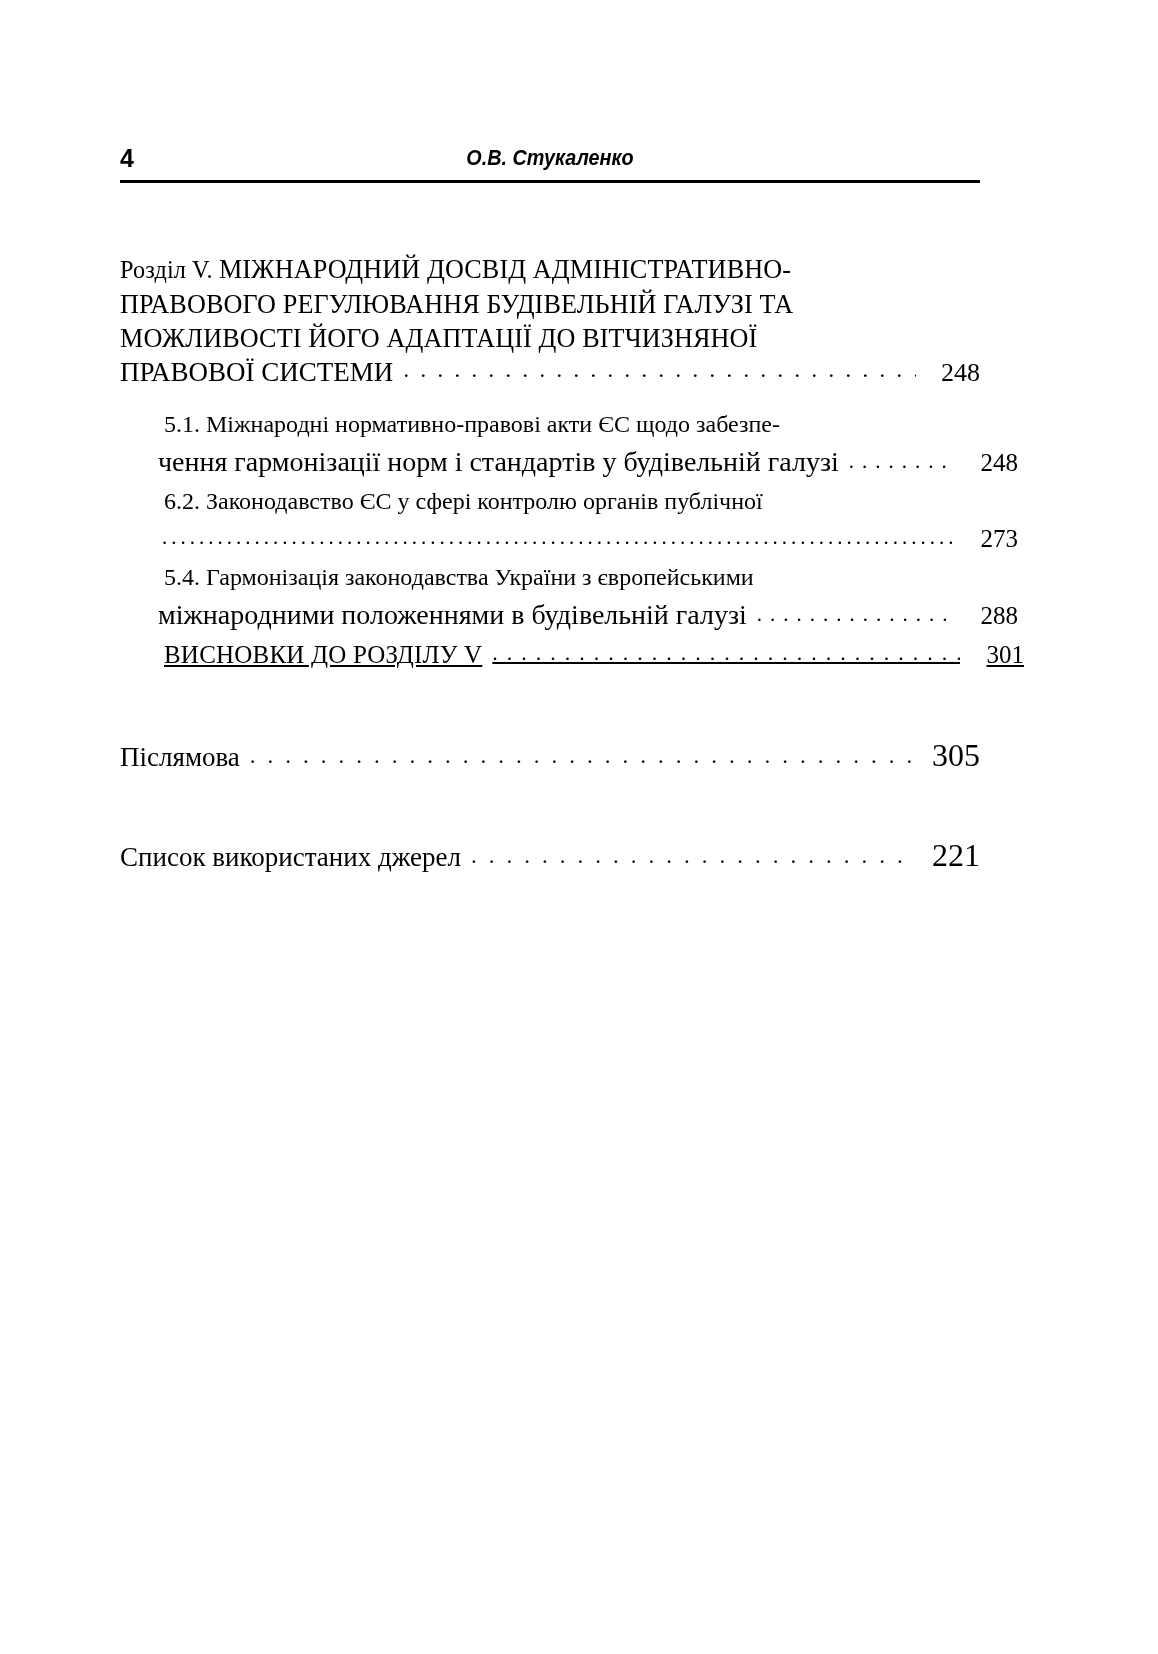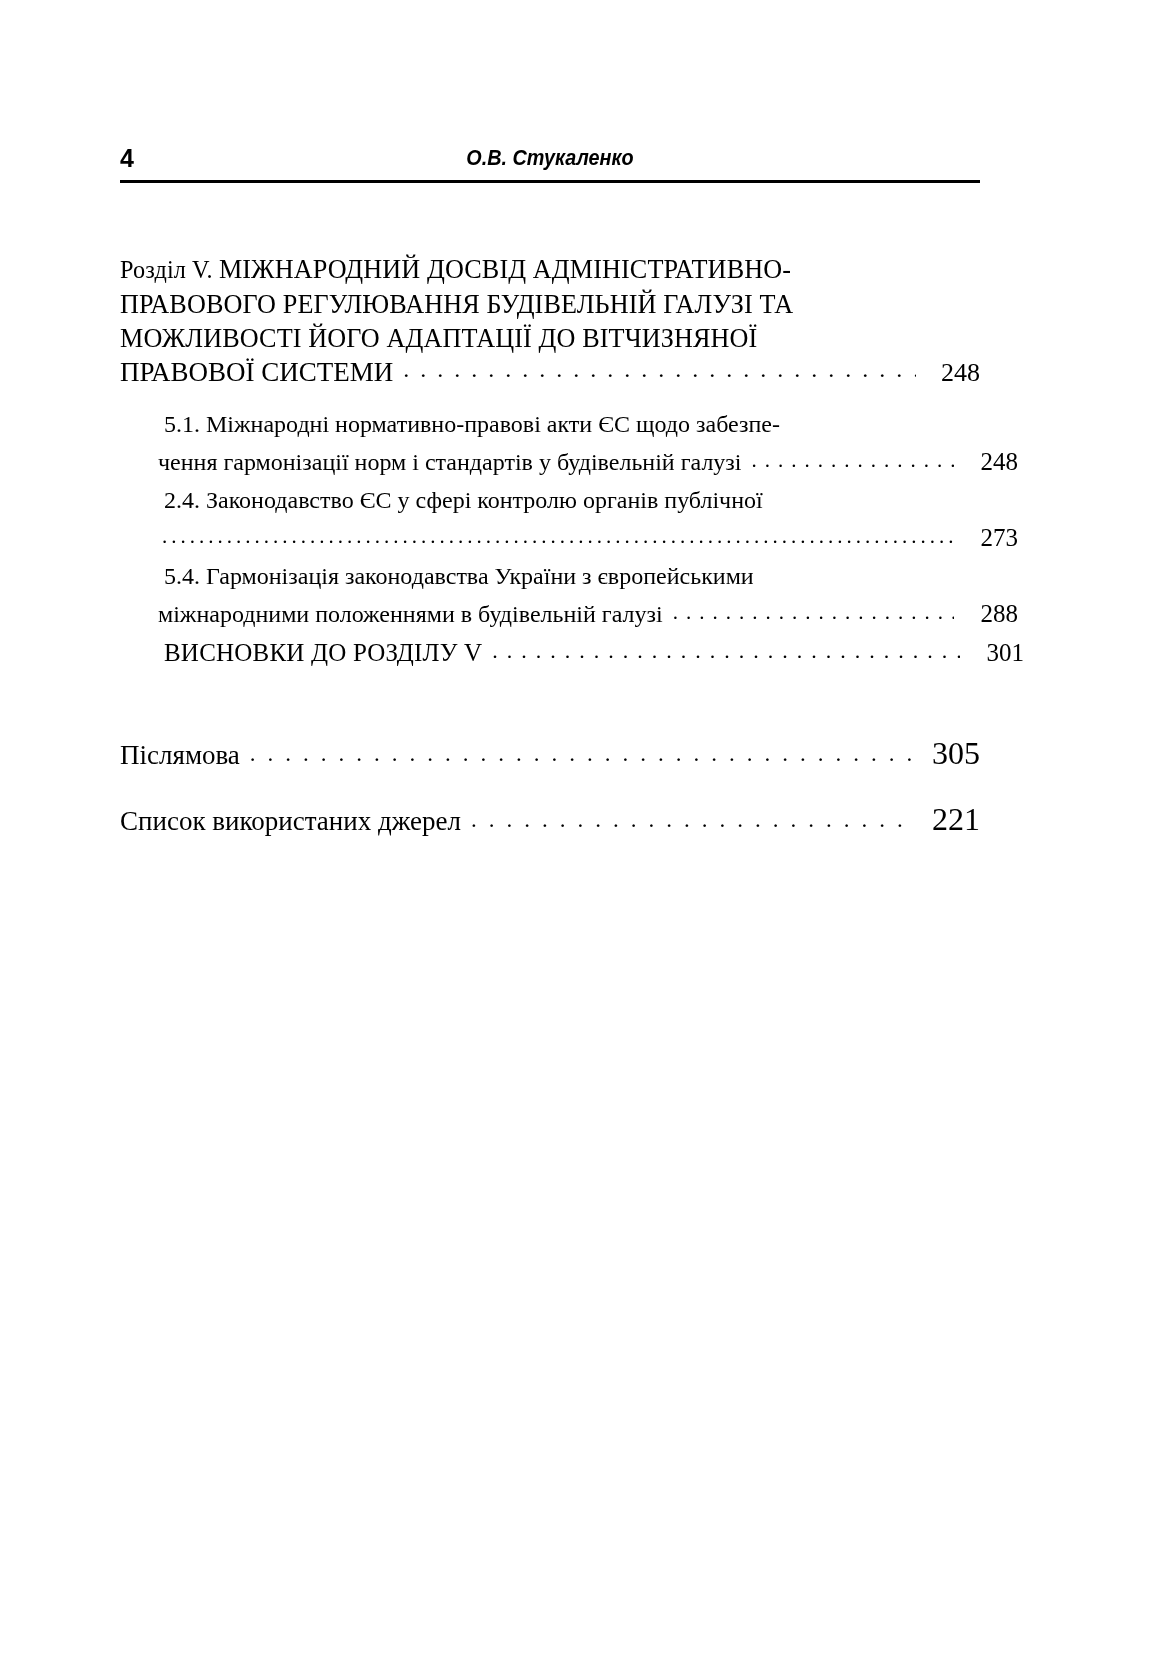--- a/index.html
+++ b/index.html
@@ -138,41 +138,42 @@
     padding-left: 38px;
   }
   .sub-entry {
     font-size: 24px;
     line-height: 37px;
   }
   .sub-entry .first-line {
     white-space: pre;
     padding-left: 6px;
   }
-  .sub-entry .row .txt { font-size: 24px; }
+  .sub-entry .row .txt { font-size: 28px; }
   .sub-entry .row .pg { font-size: 25px; width: 58px; }
   .sub-entry .row .leader { font-size: 21px; letter-spacing: 8px; }
 
   .sub-entry.tight .row .leader { letter-spacing: 4px; margin-left: 4px; }
 
   
   .concl {
     font-size: 25px;
     line-height: 37px;
     padding-left: 6px;
+    text-decoration: underline;
   }
   .concl .txt { letter-spacing: 0.2px; }
 
   
   .top-entry {
     font-size: 27px;
     line-height: 34px;
   }
   .top-entry.afterword { margin-top: 64px; }
-  .top-entry.sources  { margin-top: 28px; }
+  .top-entry.sources  { margin-top: 62px; }
   .top-entry .row .pg { font-size: 32px; }
   .top-entry .row .leader { font-size: 23px; letter-spacing: 12px; }
 </style>
 </head>
 <body>
 
 <div class="page">
 
   <div class="page-header">
     <span class="folio">4</span>
@@ -198,21 +199,21 @@
       <div class="sub-entry">
         <div class="first-line">5.1. Міжнародні нормативно-правові акти ЄС щодо забезпе-</div>
         <div class="row">
           <span class="txt">чення гармонізації норм і стандартів у будівельній галузі</span>
           <span class="leader"></span>
           <span class="pg">248</span>
         </div>
       </div>
 
       <div class="sub-entry">
-        <div class="first-line">2.4. Законодавство ЄС у сфері контролю органів публічної</div>
+        <div class="first-line">6.2. Законодавство ЄС у сфері контролю органів публічної</div>
       </div>
 
       <div class="sub-entry tight">
         <div class="row">
           <span class="leader"></span>
           <span class="pg">273</span>
         </div>
       </div>
 
       <div class="sub-entry">

